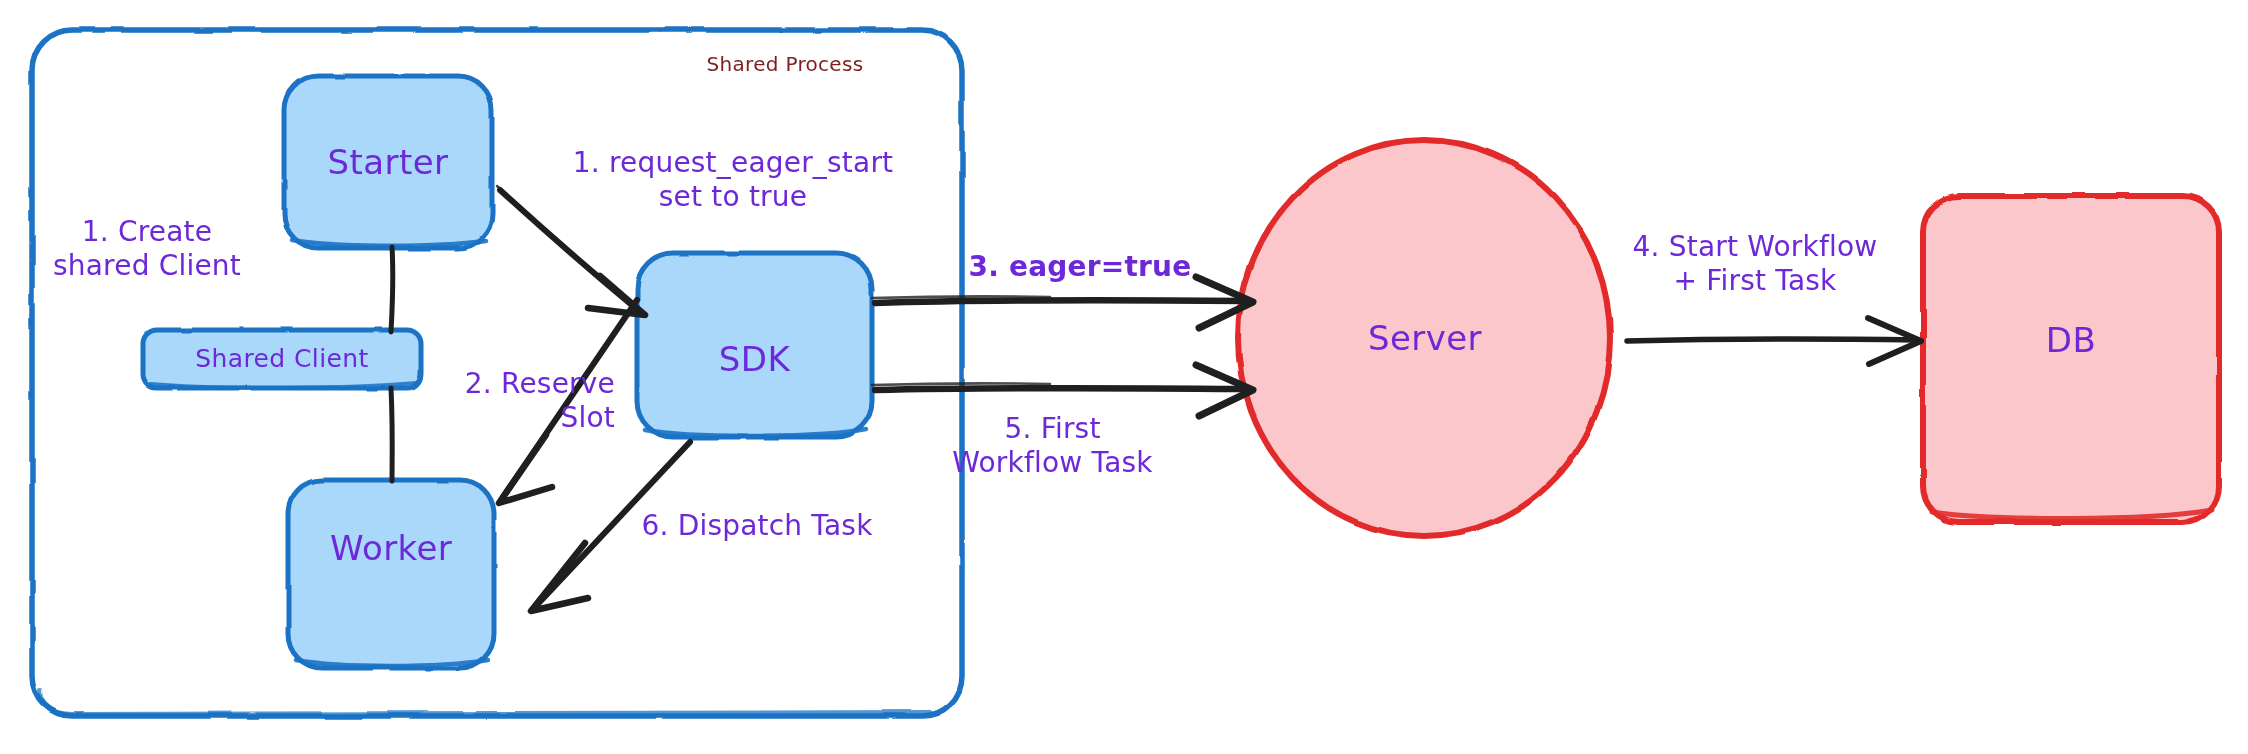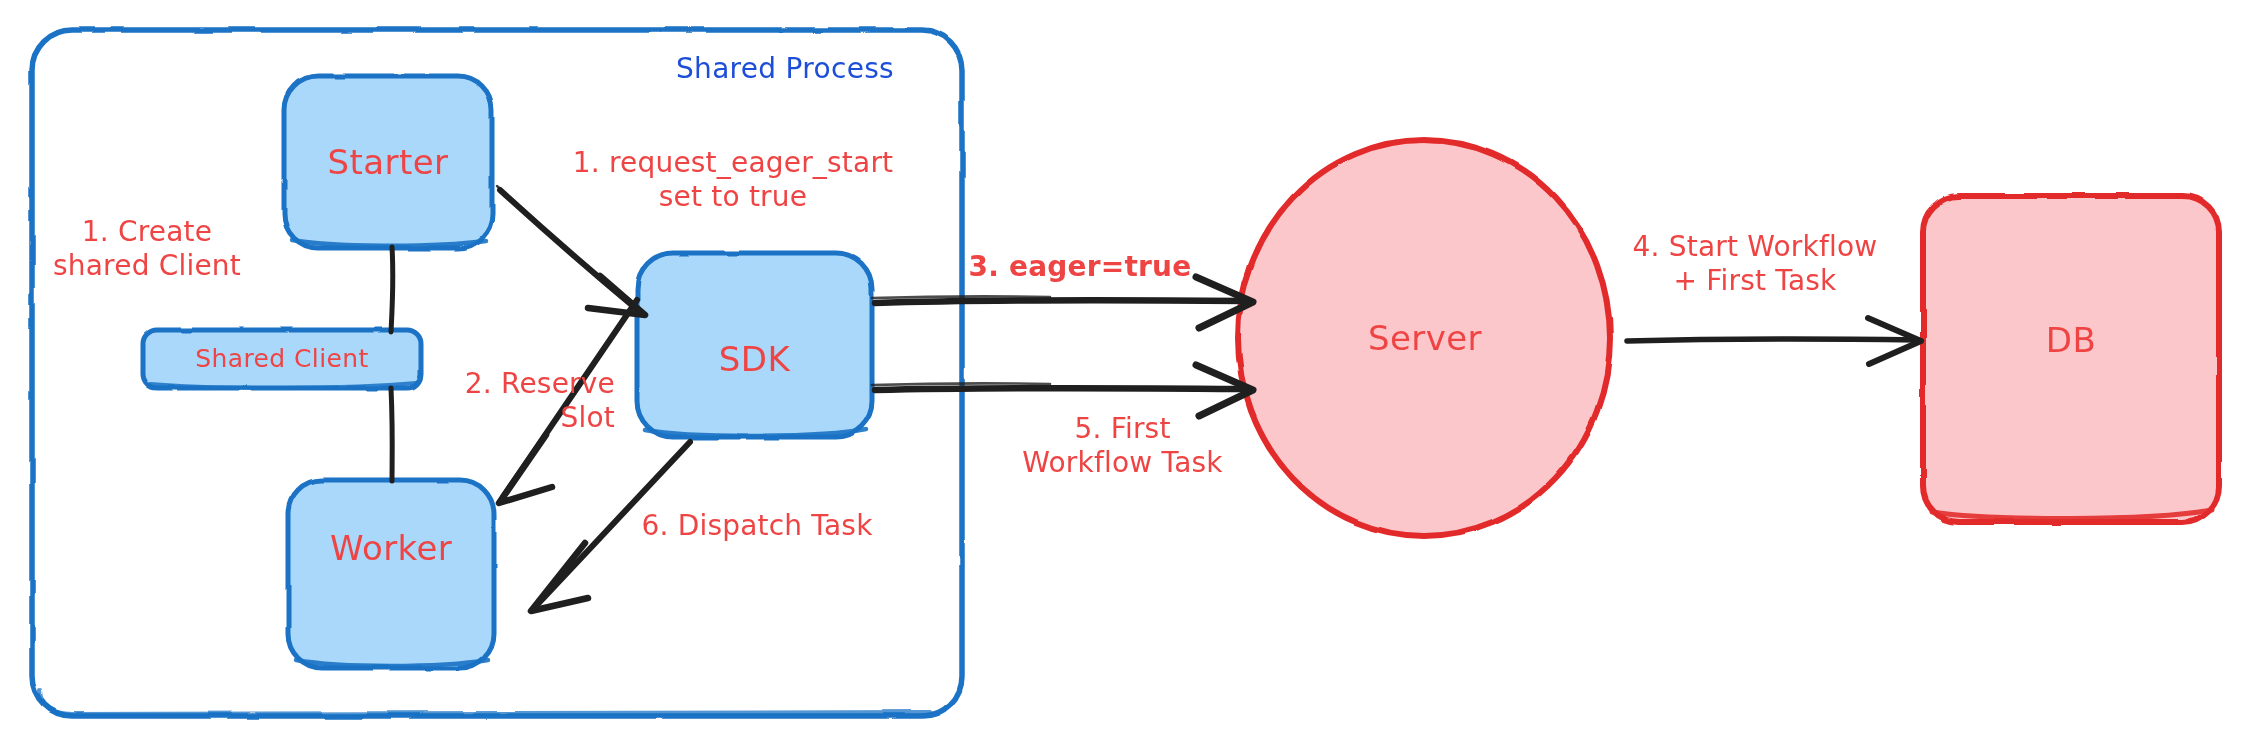--- a/index.html
+++ b/index.html
@@ -20,41 +20,41 @@
   #svg-layer {
     position: absolute;
     left: 0;
     top: 0;
     width: 2248px;
     height: 754px;
   }
   .node-label, .edge-label, .group-label {
     position: absolute;
     font-family: "DejaVu Sans", sans-serif;
-    color: #ef4444;
+    color: #6d28d9;
     text-align: center;
     white-space: pre-line;
     line-height: 1.22;
     pointer-events: none;
     user-select: none;
   }
   .node-label {
     font-size: 34px;
     letter-spacing: 0.4px;
   }
   .node-label.small {
     font-size: 25px;
   }
   .edge-label {
     font-size: 28px;
     letter-spacing: 0.2px;
   }
   .group-label {
-    font-size: 28px;
-    color: #1d4ed8;
+    font-size: 20px;
+    color: #7f1d1d;
     letter-spacing: 0.3px;
     text-align: center;
   }
   .hit {
     position: absolute;
   }
 </style>
 </head>
 <body>
 
@@ -180,18 +180,18 @@
 set to true</div>
 
   <div class="edge-label hit" style="left:425px; top:367px; width:190px;text-align:right;">2. Reserve
 Slot</div>
 
   <div class="edge-label hit" style="left:960px; top:250px; width:240px;font-weight:bold;">3. eager=true</div>
 
   <div class="edge-label hit" style="left:1595px; top:230px; width:320px;">4. Start Workflow
 + First Task</div>
 
-  <div class="edge-label hit" style="left:990px; top:412px; width:265px;">5. First
+  <div class="edge-label hit" style="left:920px; top:412px; width:265px;">5. First
 Workflow Task</div>
 
   <div class="edge-label hit" style="left:612px; top:509px; width:290px;">6. Dispatch Task</div>
 
 </div>
 
 </body></html>

